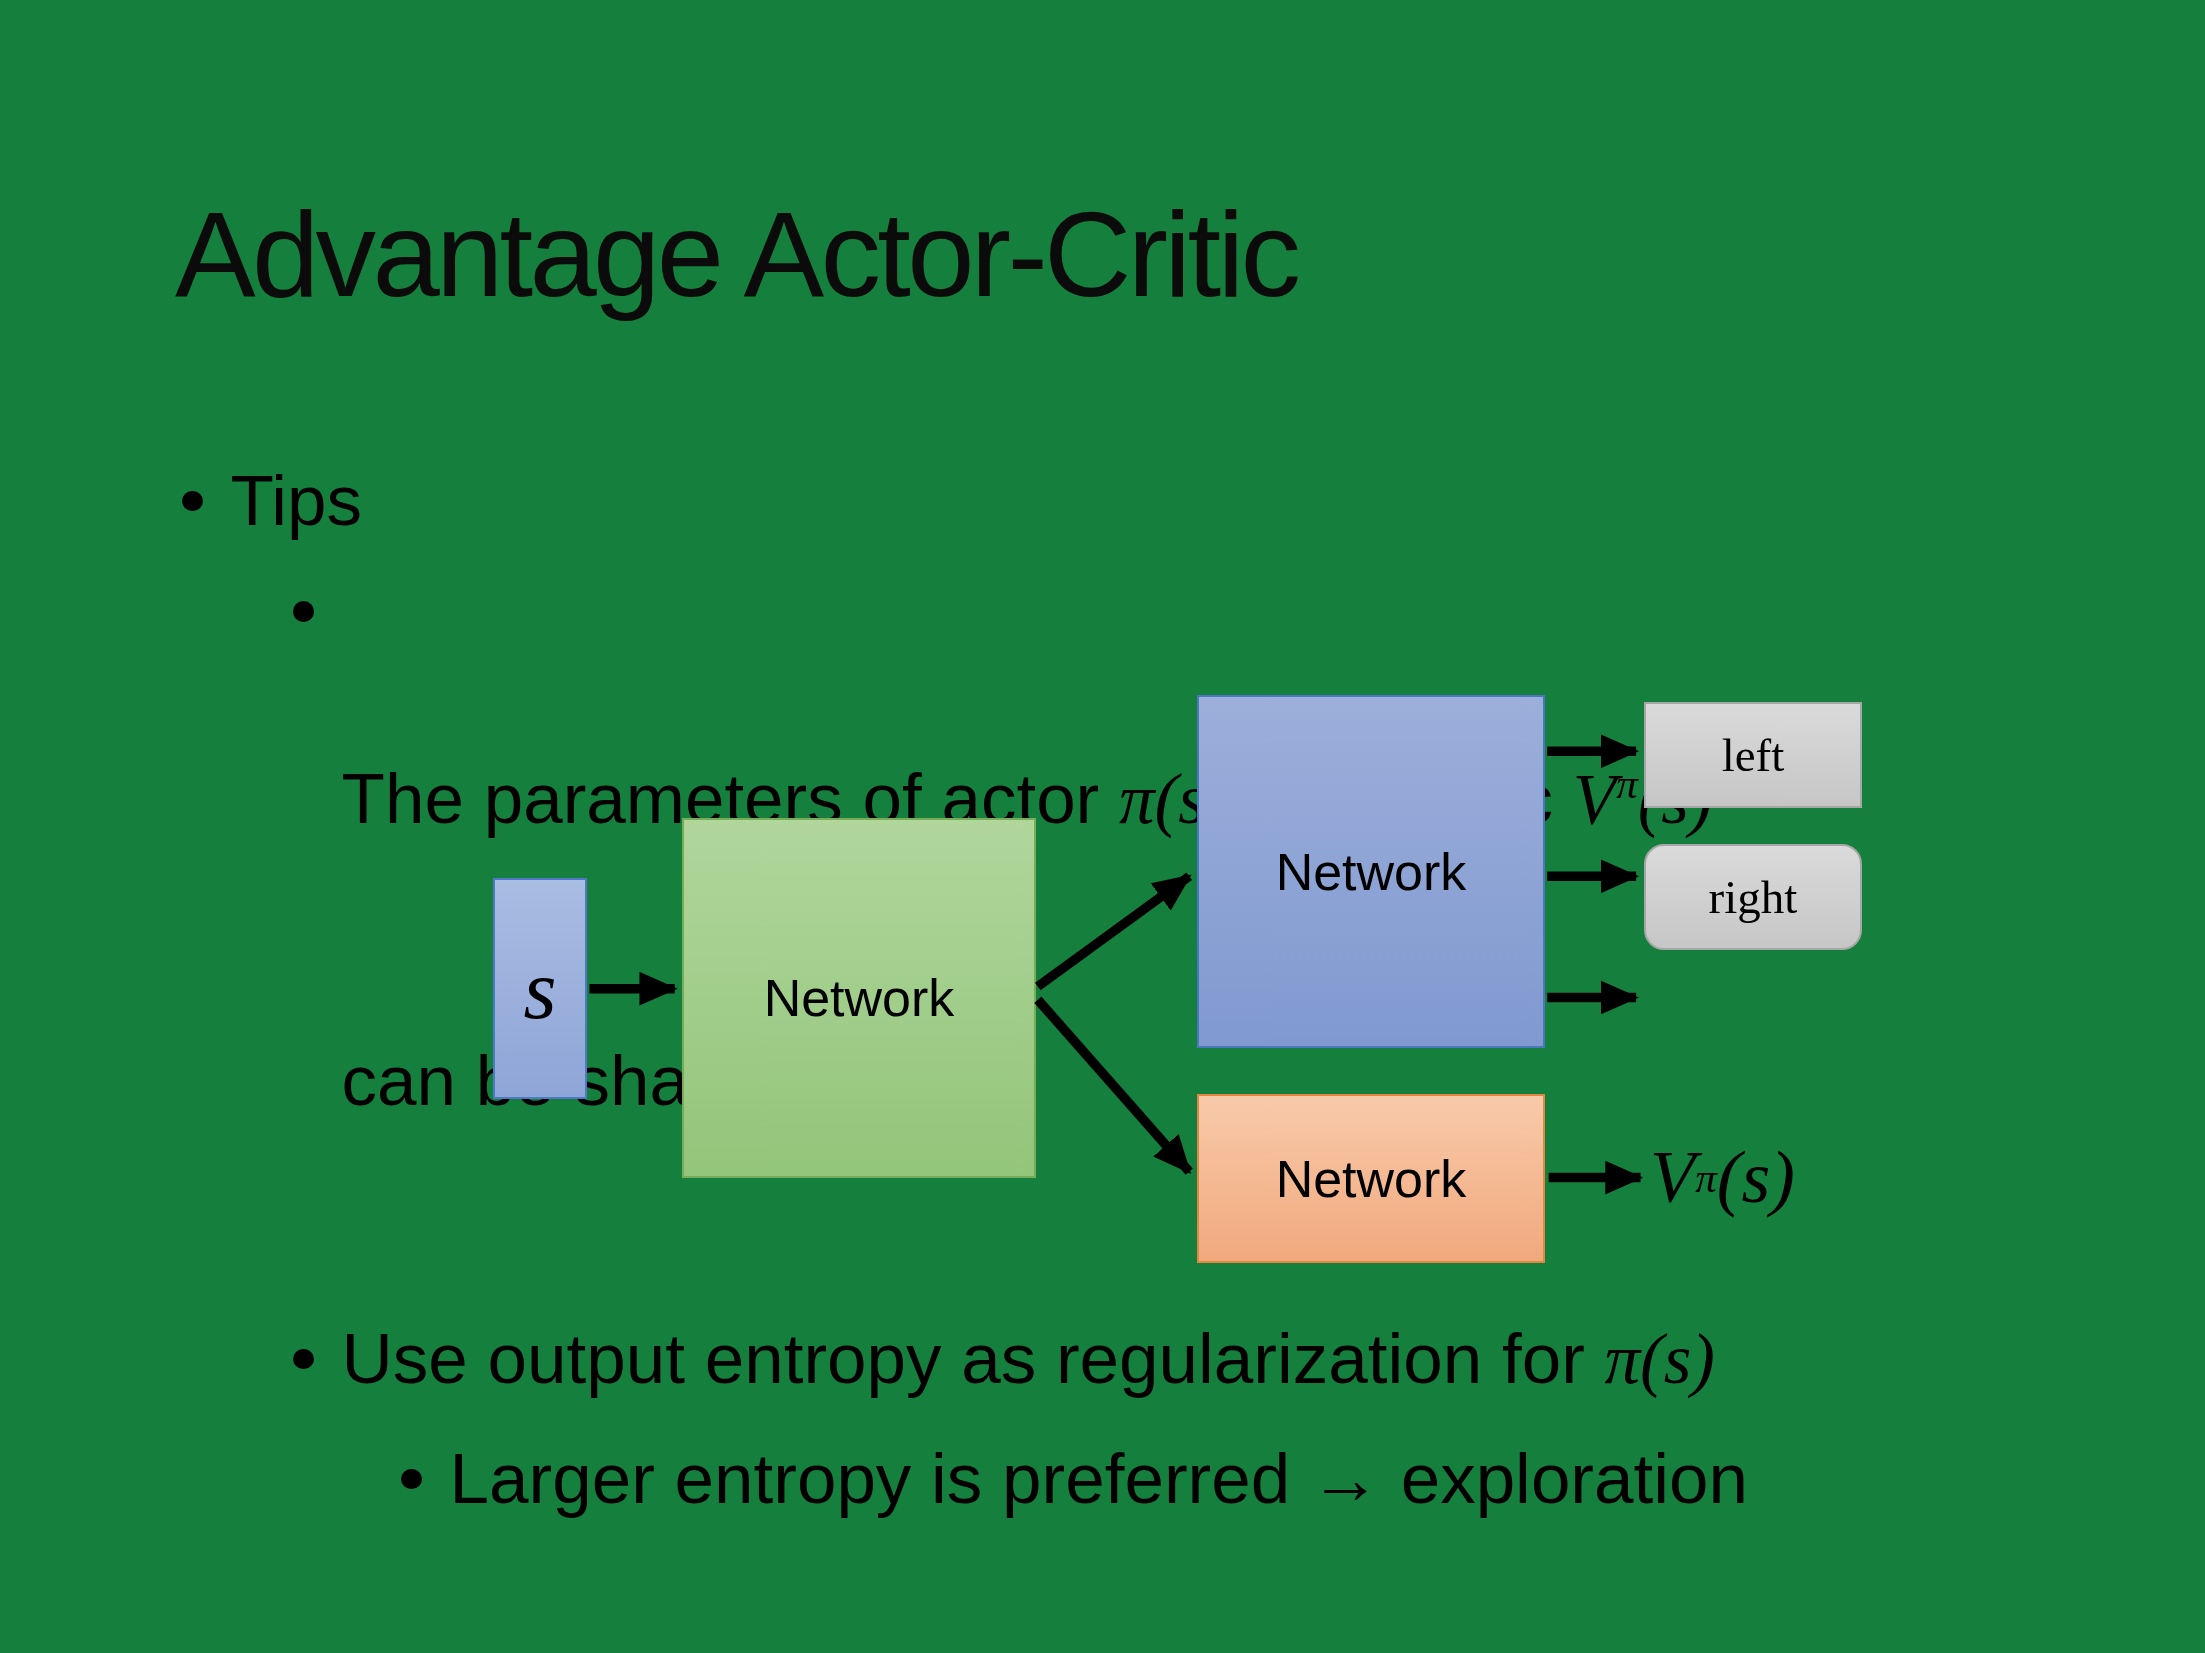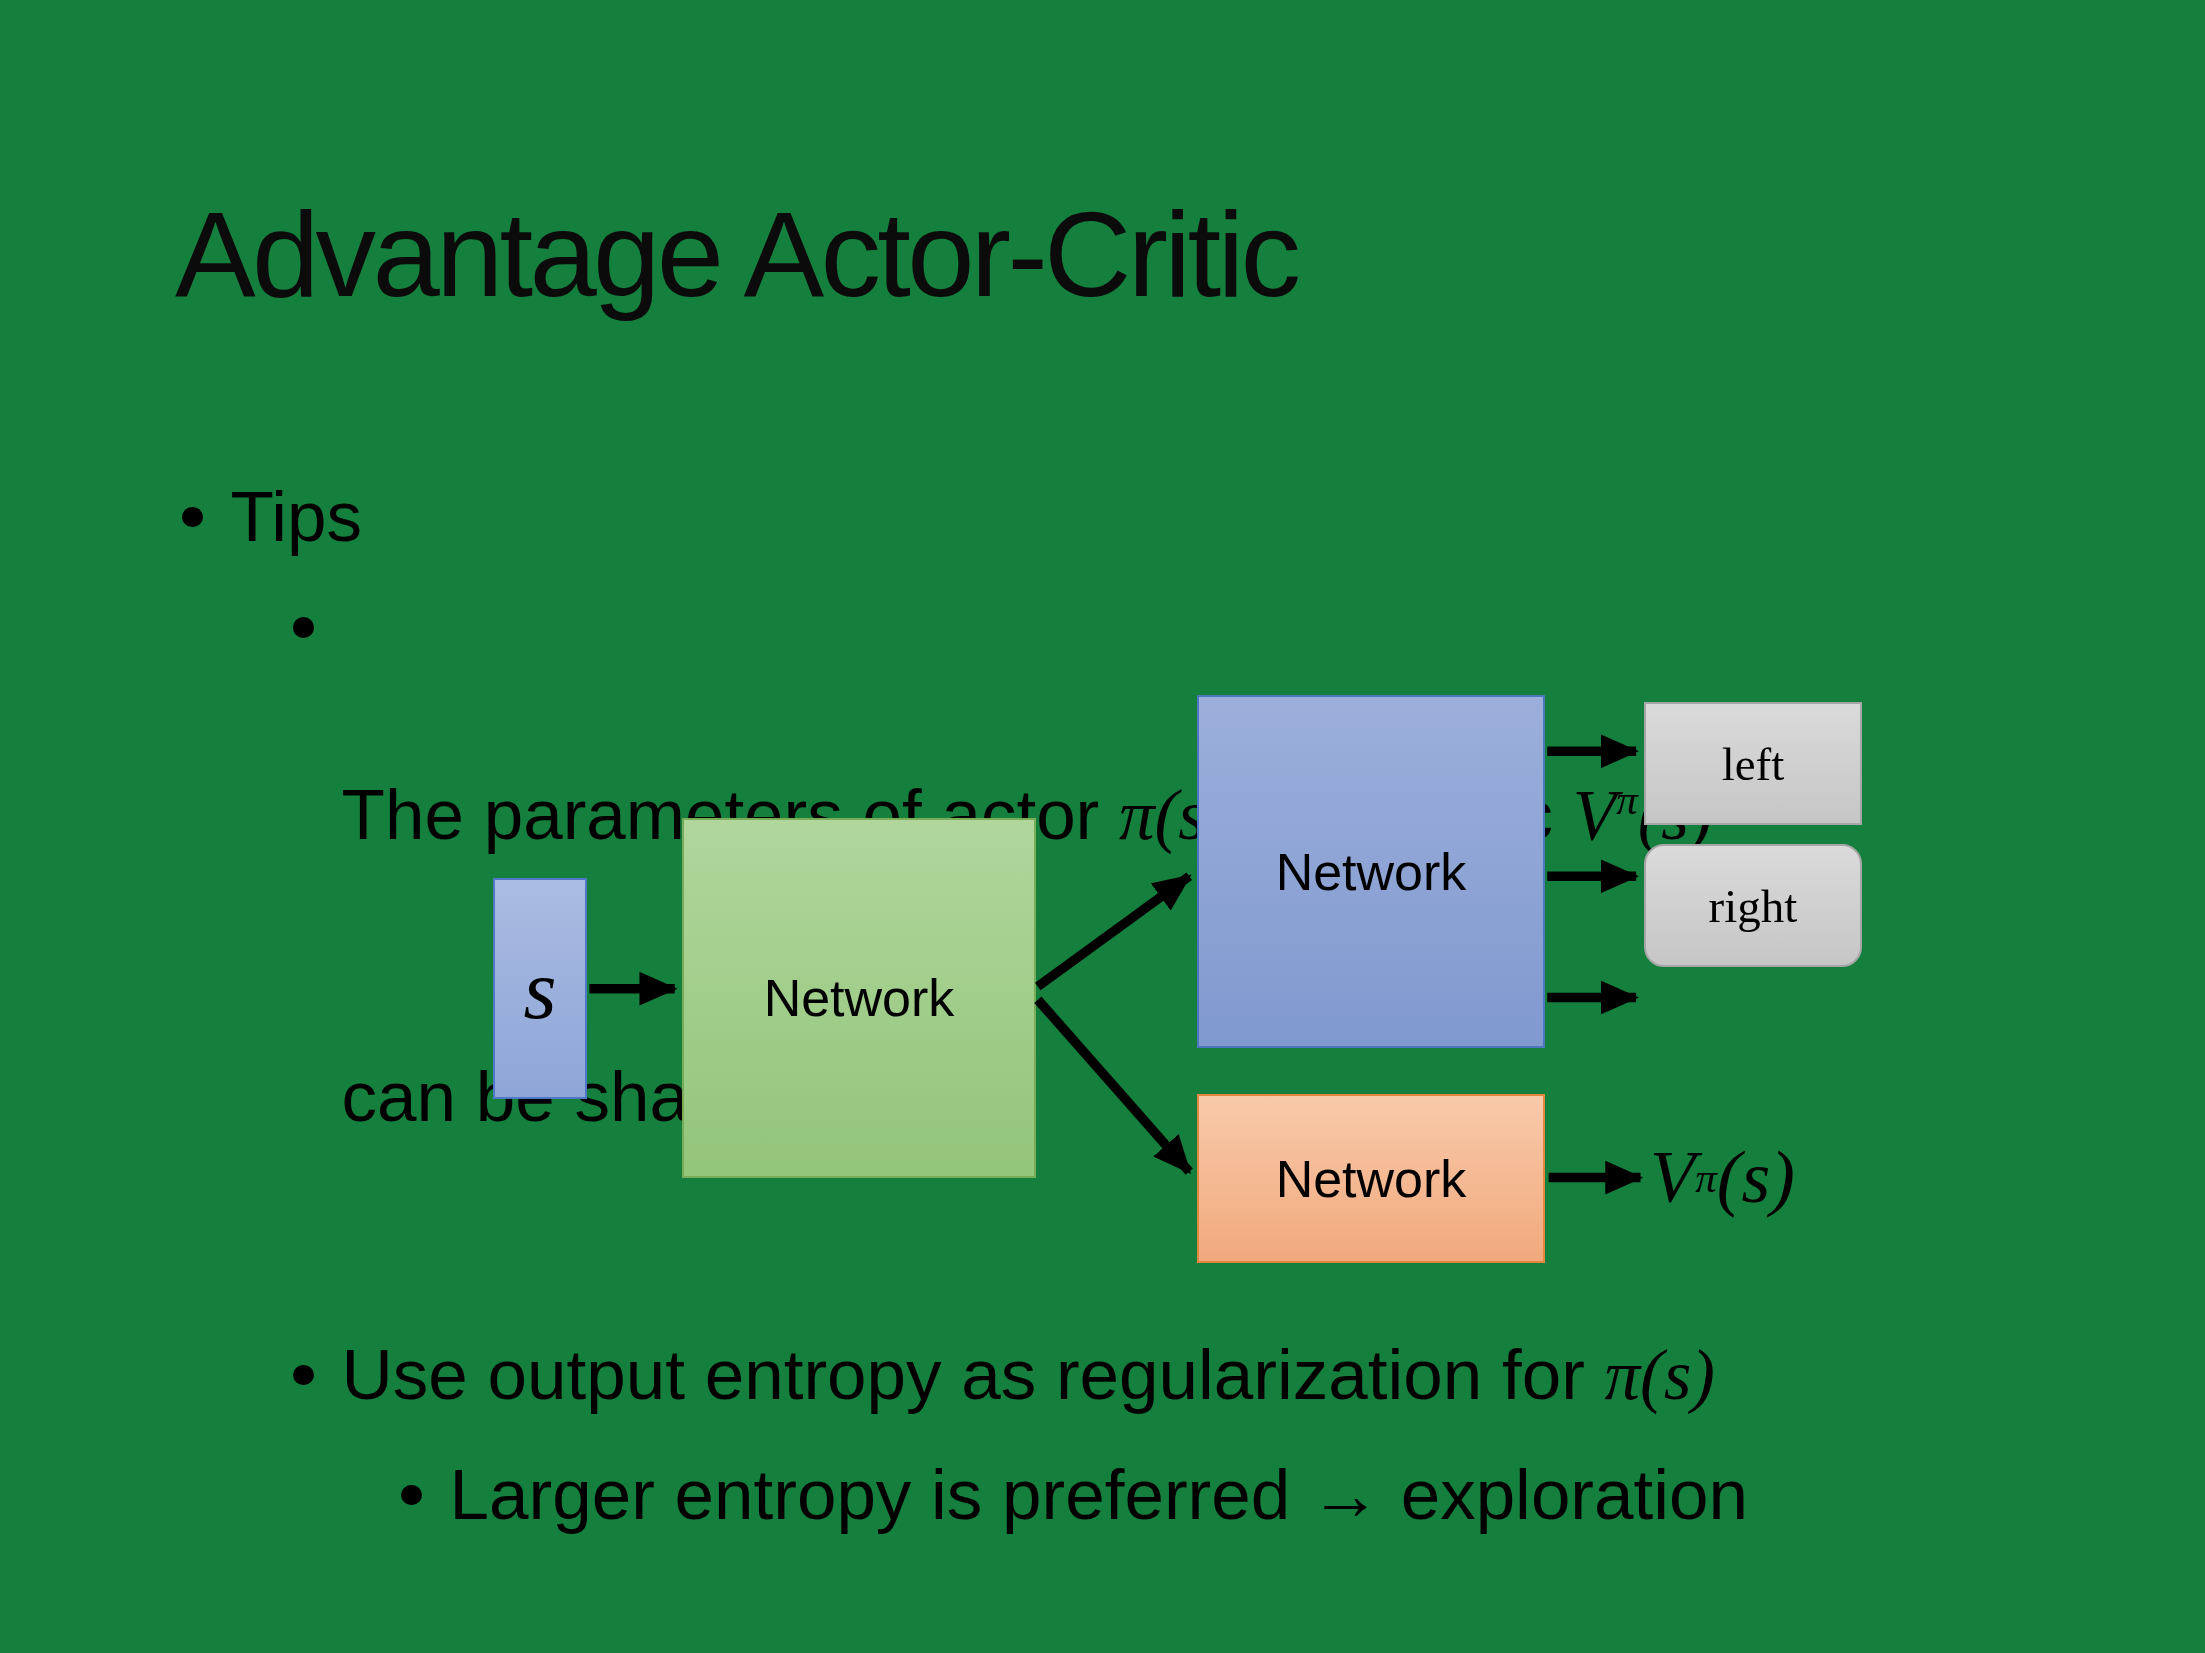--- a/index.html
+++ b/index.html
@@ -10,21 +10,21 @@
     font-family:"Liberation Sans", sans-serif;
     color:#000;
     overflow:hidden;
   }
   
   .title{
     position:absolute;left:175px;top:182px;
     font-size:121px;line-height:1.2;font-weight:400;
     letter-spacing:-3.7px;color:#0b0b0b;white-space:pre;
   }
-  .row{position:absolute;display:flex;gap:28px;margin-top:16px;}
+  .row{position:absolute;display:flex;gap:28px;}
   .row .dot{
     width:20.6px;height:20.6px;border-radius:50%;
     background:#000;flex:0 0 auto;
   }
   .row .txt{font-size:71px;line-height:94px;white-space:pre;}
   .row-tips{left:182px;top:453px;height:96px;align-items:center;}
   .row-param{left:293px;top:564px;align-items:flex-start;}
   .row-param .dot{margin-top:37px;}
   .row-use{left:293px;top:1311px;height:96px;align-items:center;}
   .row-larger{left:401px;top:1431px;height:96px;align-items:center;}
@@ -52,21 +52,21 @@
     left:1197px;top:695px;width:348px;height:353px;
     border:2.2px solid var(--actor_border,#4d76c0);
     background:linear-gradient(180deg,var(--actor_fill_top,#9cafdb),var(--actor_fill_bottom,#8099cf));
   }
   .critic-box{
     left:1197px;top:1094px;width:348px;height:169px;
     border:2.2px solid var(--critic_border,#e2873f);
     background:linear-gradient(180deg,var(--critic_fill_top,#f8caaa),var(--critic_fill_bottom,#f1a97d));
   }
   .action-box{
-    left:1644px;width:218px;height:123px;
+    left:1644px;width:218px;height:106px;
     border:2.2px solid var(--action_border,#a6a6a6);
     background:linear-gradient(180deg,var(--action_fill_top,#dadada),var(--action_fill_bottom,#c6c6c6));
   }
   .action-box .lbl{font-family:"Liberation Serif",serif;font-size:47px;}
   .ab-left{top:702px;}
   .ab-right{top:844px;border-radius:20px;}
   .ab-fire{top:949px;}
   .value-label{
     position:absolute;left:1650px;top:1132px;height:91px;
     display:flex;align-items:center;

